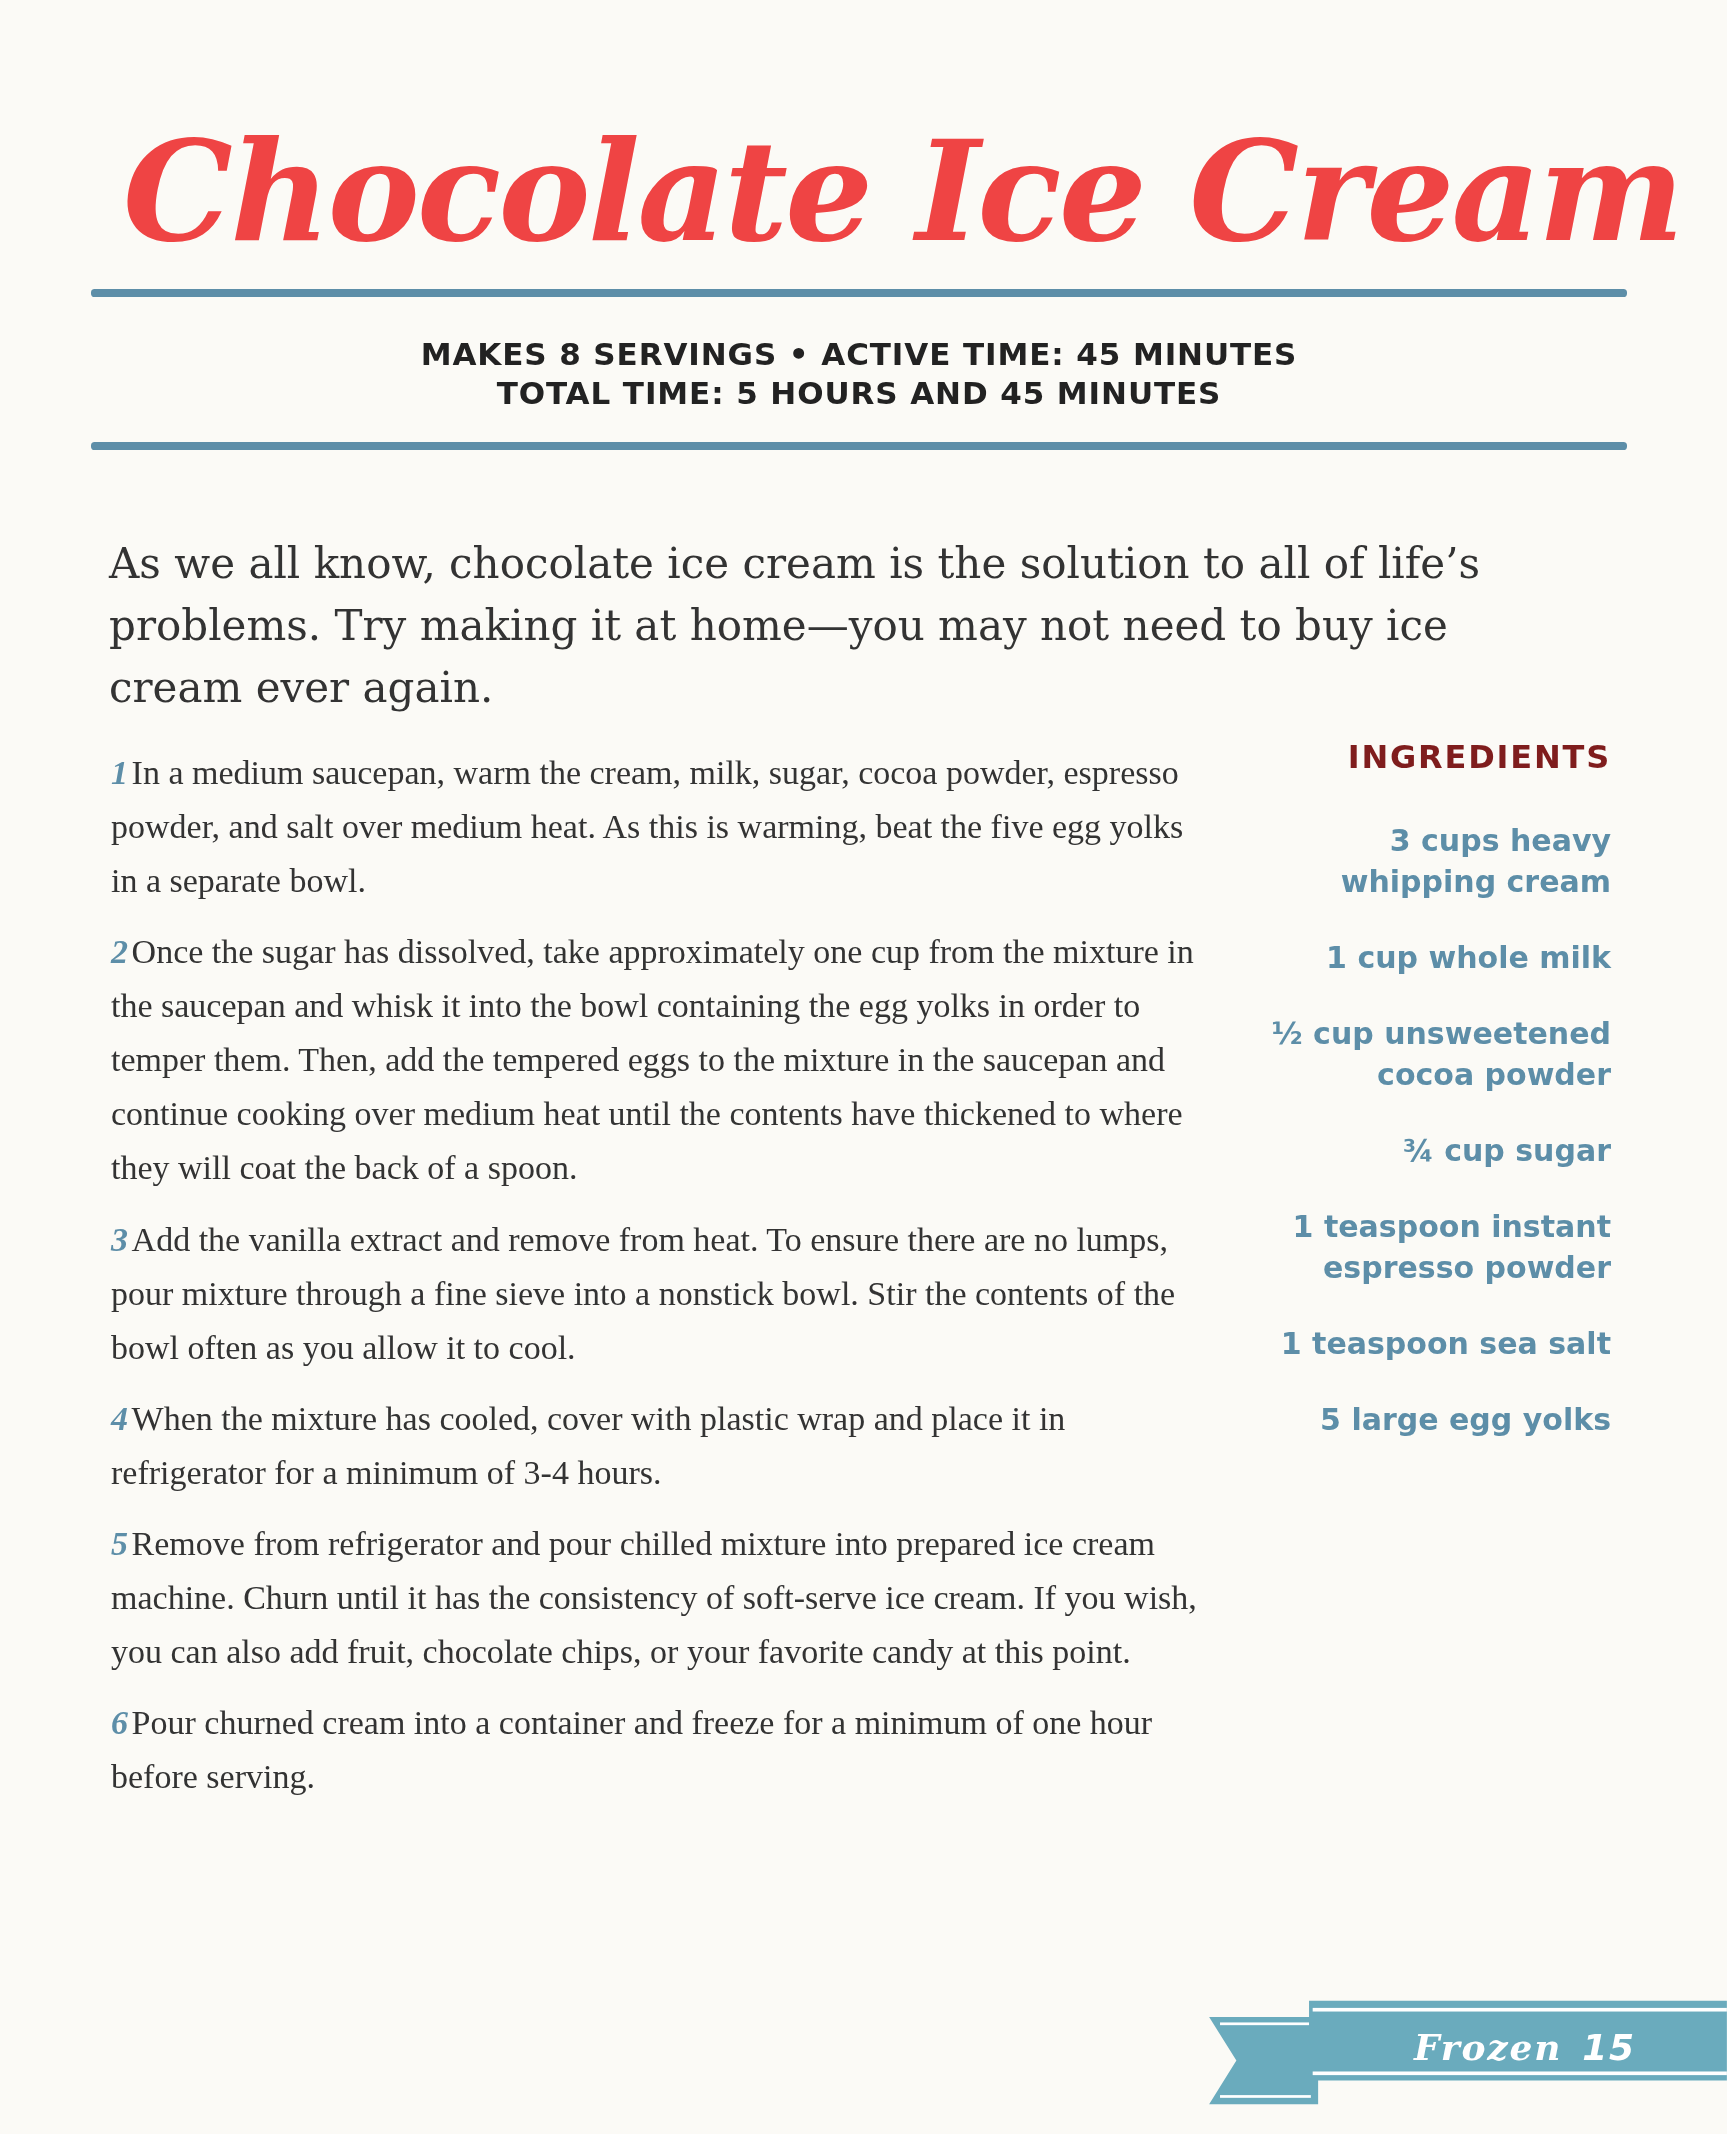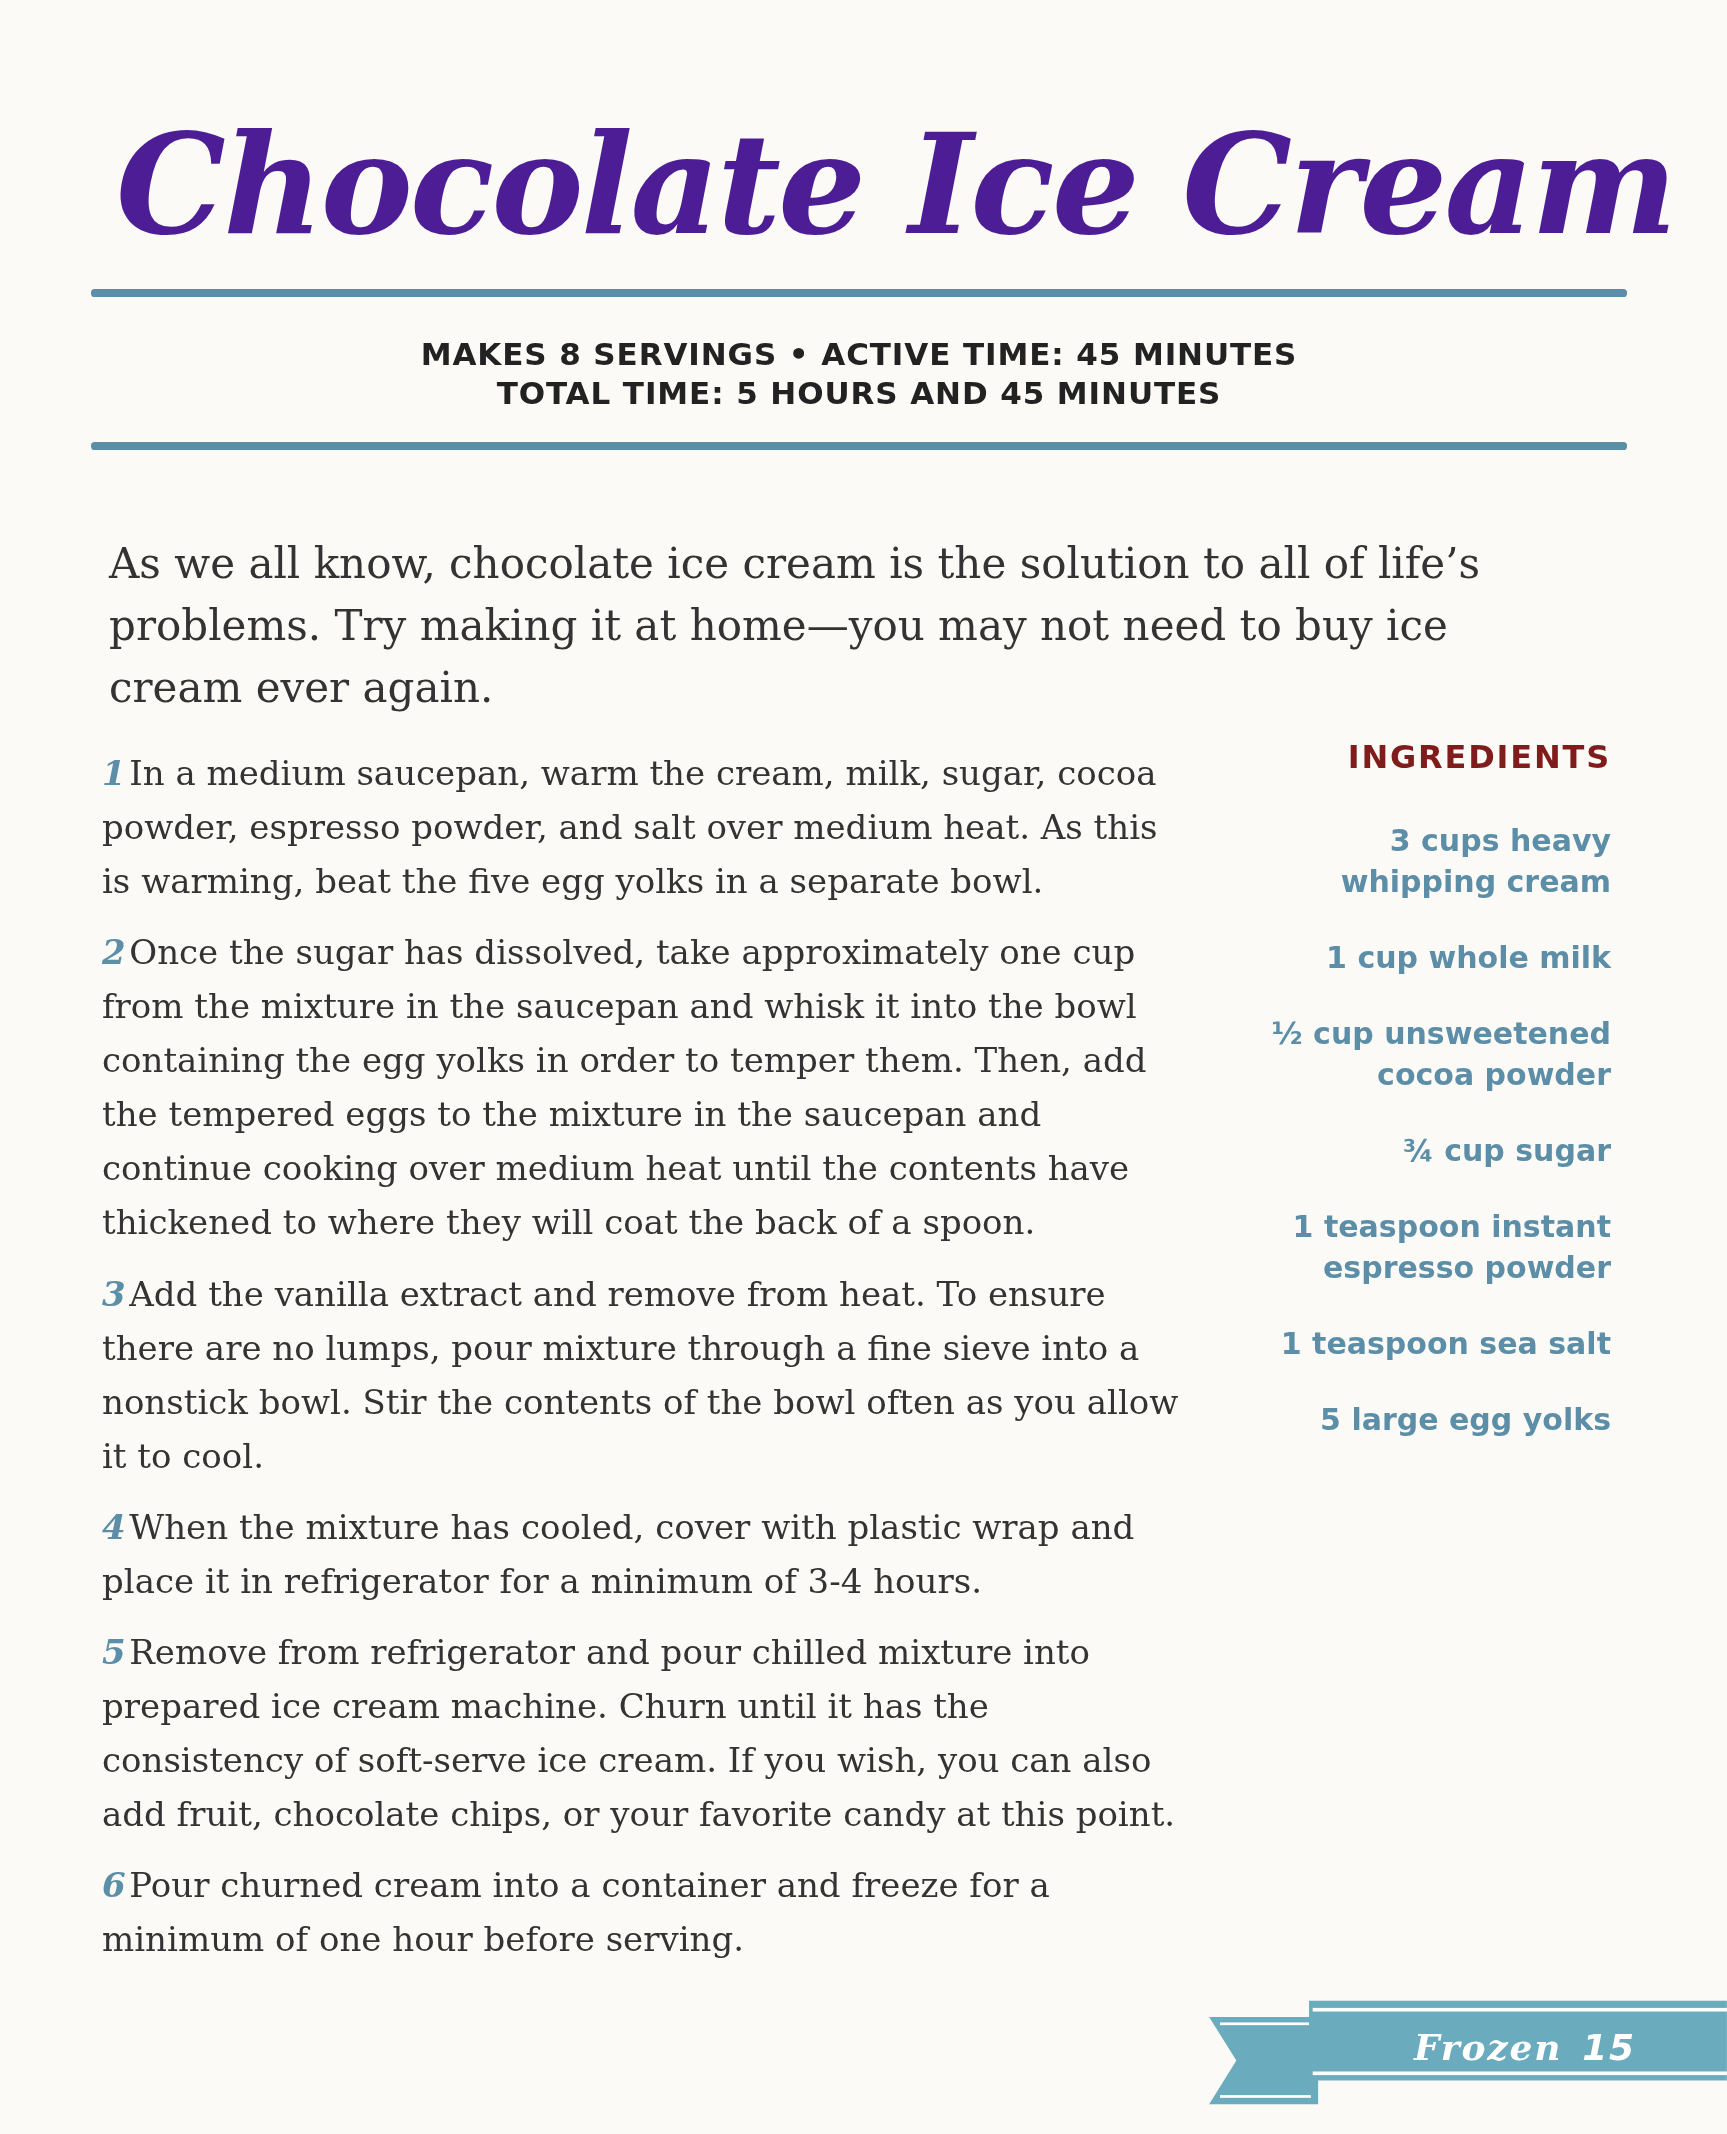--- a/index.html
+++ b/index.html
@@ -1,21 +1,21 @@
 <!DOCTYPE html>
 <html style="font-size:14.5px"><head>
 <meta charset="utf-8">
 <style>
   html, body { margin:0; padding:0; }
   body { width:1727px; height:2135px; background:#fbfaf6; position:relative; overflow:hidden; font-family:"DejaVu Serif", serif; color:#2b2b2b; }
-  .title { position:absolute; left:116px; top:116px; font-family:"DejaVu Serif", serif; font-weight:bold; font-style:italic; font-size:138px; color:#4c1d95; letter-spacing:-2.7px; margin:0; line-height:1; }
+  .title { position:absolute; left:116px; top:116px; font-family:"DejaVu Serif", serif; font-weight:bold; font-style:italic; font-size:138px; color:#ef4444; letter-spacing:-2.7px; margin:7px; line-height:1; }
   .rule { position:absolute; left:91px; width:1536px; height:8.2px; background:#5d8ea8; border-radius:3.6px; }
   .meta { position:absolute; left:91px; width:1536px; text-align:center; font-family:"DejaVu Sans", sans-serif; font-weight:bold; font-size:31px; color:#222; letter-spacing:0.9px; }
   .intro { position:absolute; left:109px; top:491px; width:1473px; font-size:42px; line-height:62px; color:#333; }
-  .steps { position:absolute; left:102px; top:746px; width:1091px; }
+  .steps { position:absolute; left:111px; top:746px; width:1091px;font-family:Liberation Serif, serif; }
   .step { font-size:34px; line-height:54px; color:#333; margin-bottom:17.3px; }
   .step .num { color:#5d8ea8; font-style:italic; font-weight:bold; margin-right:3.6px; }
   .ingr { position:absolute; right:116px; top:738px; width:382px; text-align:right; font-family:"DejaVu Sans", sans-serif; }
   .ingr h3 { margin:0 0 44px 0; font-size:32px; font-weight:bold; color:#7f1d1d; letter-spacing:1.8px; }
   .ingr .item { font-size:30px; font-weight:bold; color:#5d8ea8; line-height:41px; margin-bottom:35px; }
   .banner { position:absolute; left:1209px; top:1997px; width:518px; height:109px;font-style:italic; }
   .banner svg { position:absolute; left:0; top:0; }
   .banner .label { position:absolute; left:205px; top:29px; font-family:"DejaVu Serif", serif; font-weight:bold; font-size:36px; color:#fff; letter-spacing:1.8px; }
   .banner .page { font-family:"DejaVu Sans", sans-serif; margin-left:20px; }
 </style>

